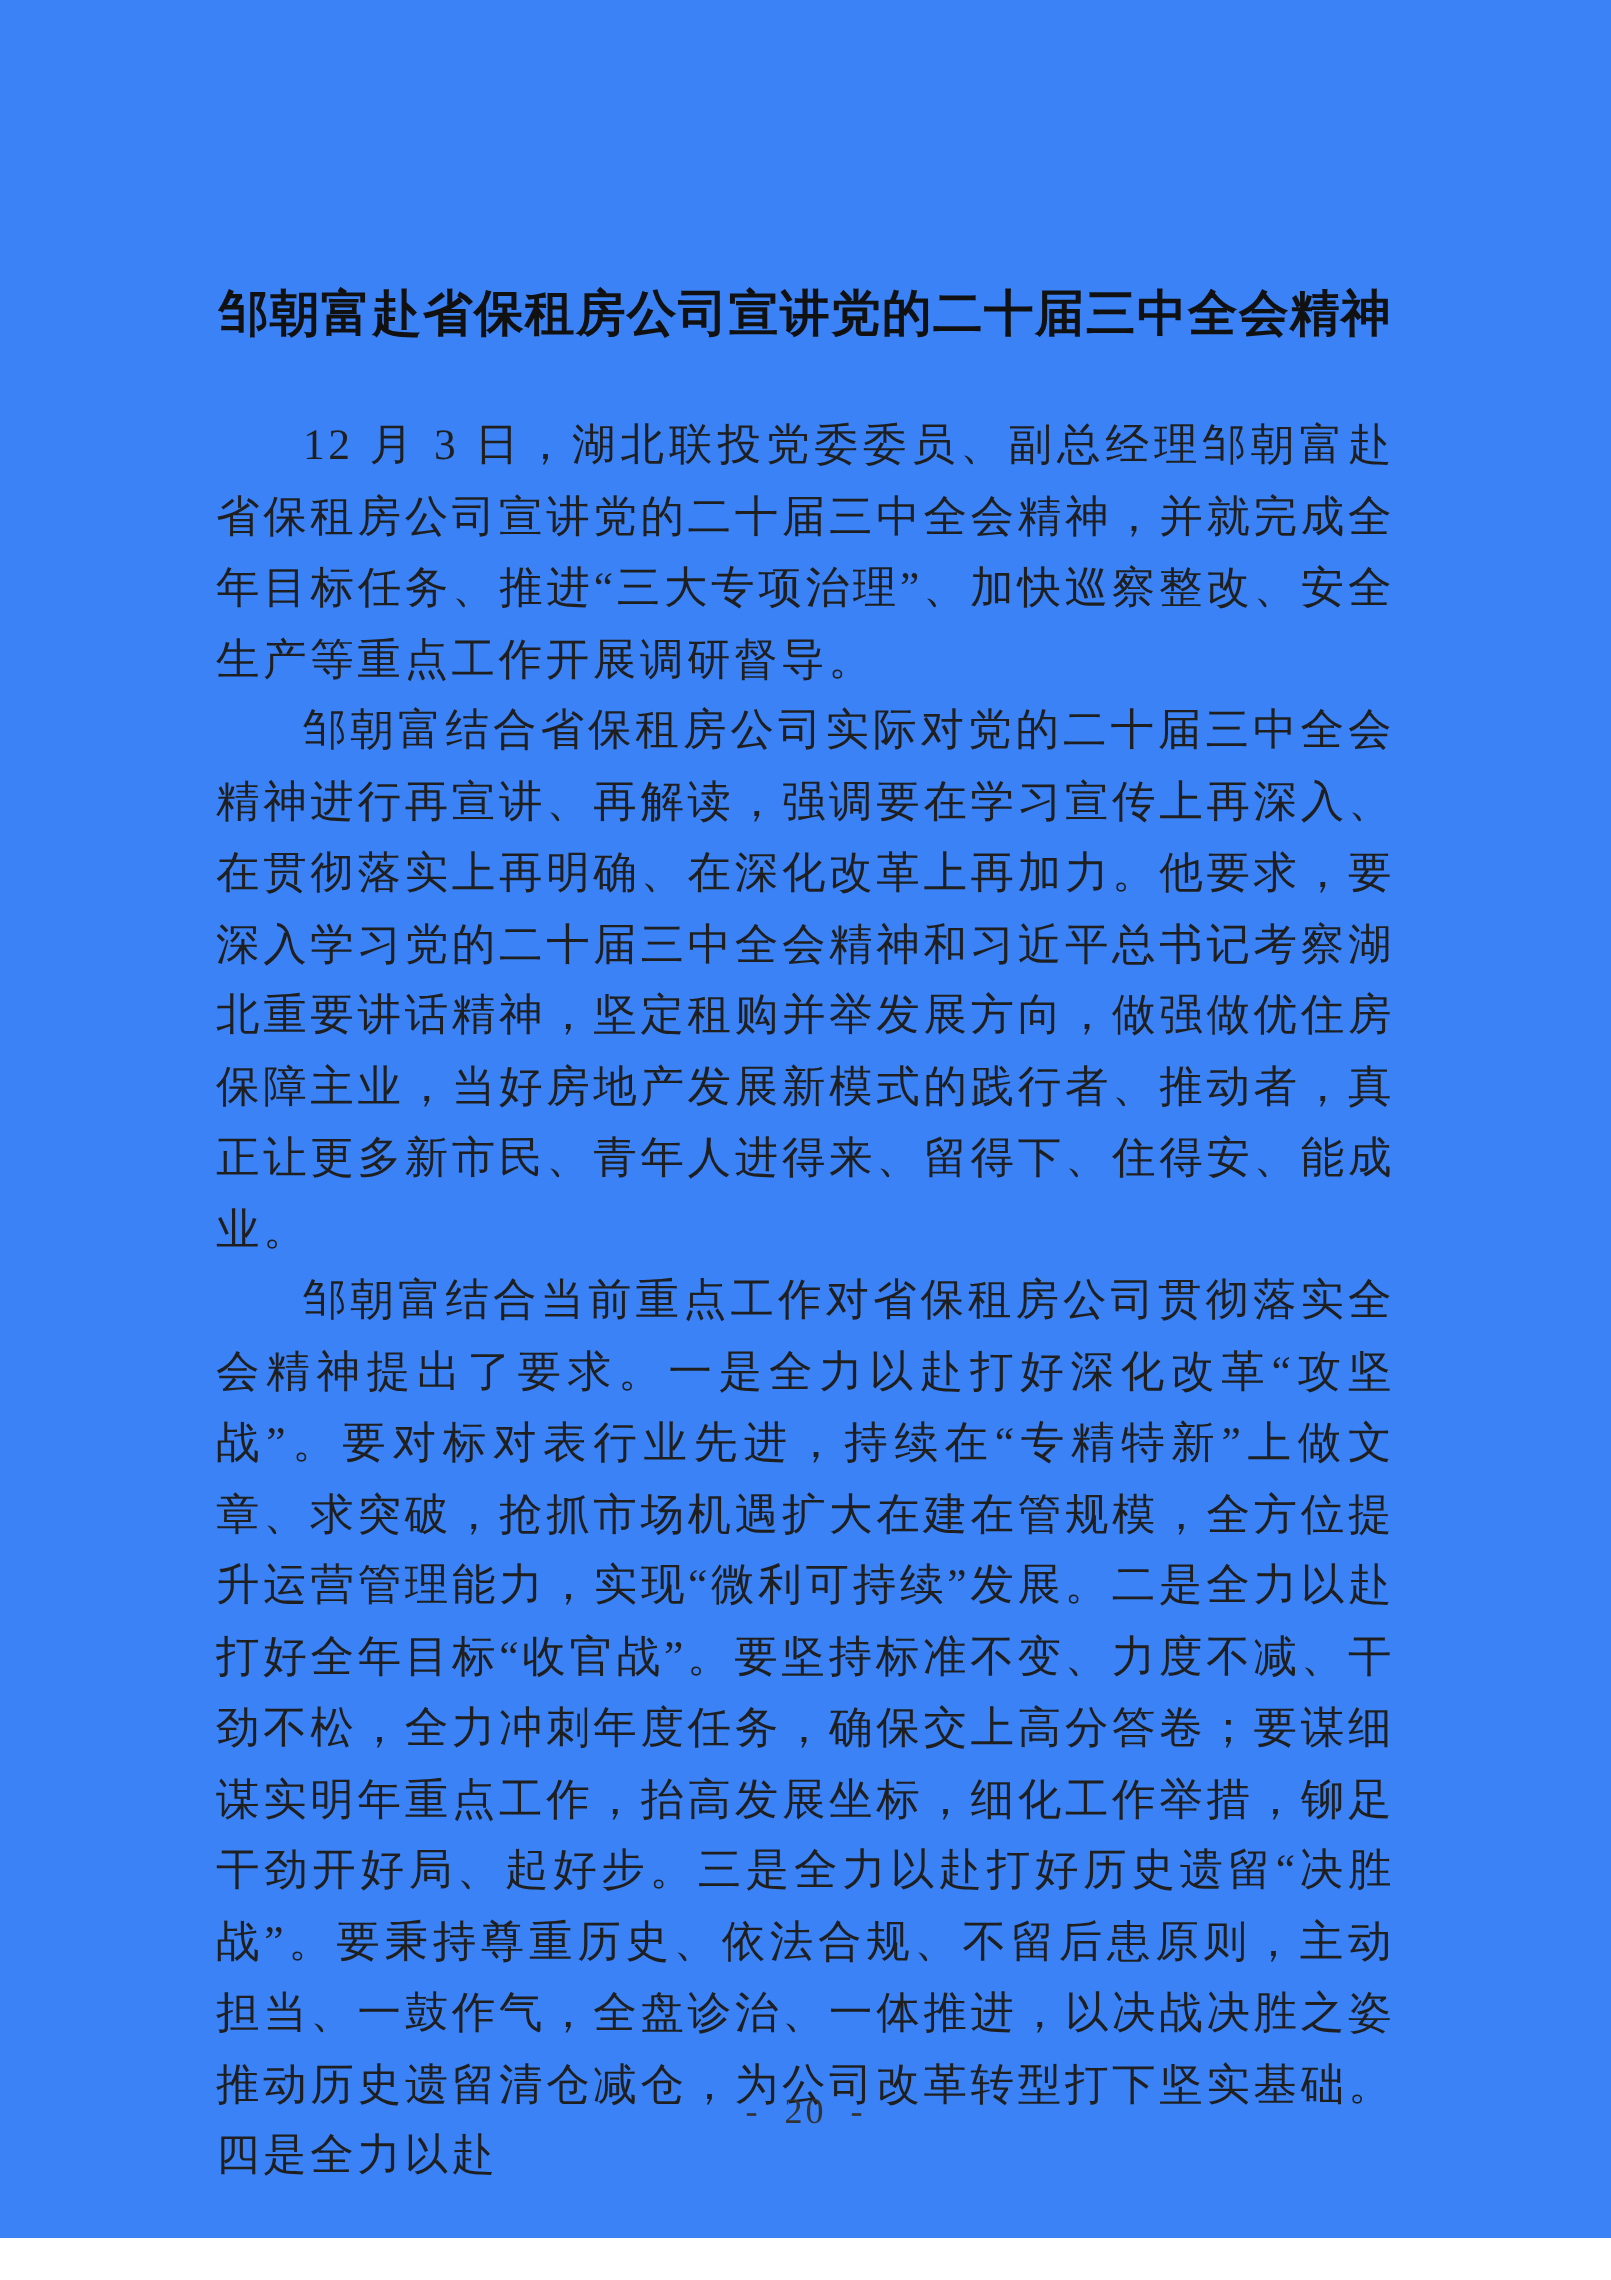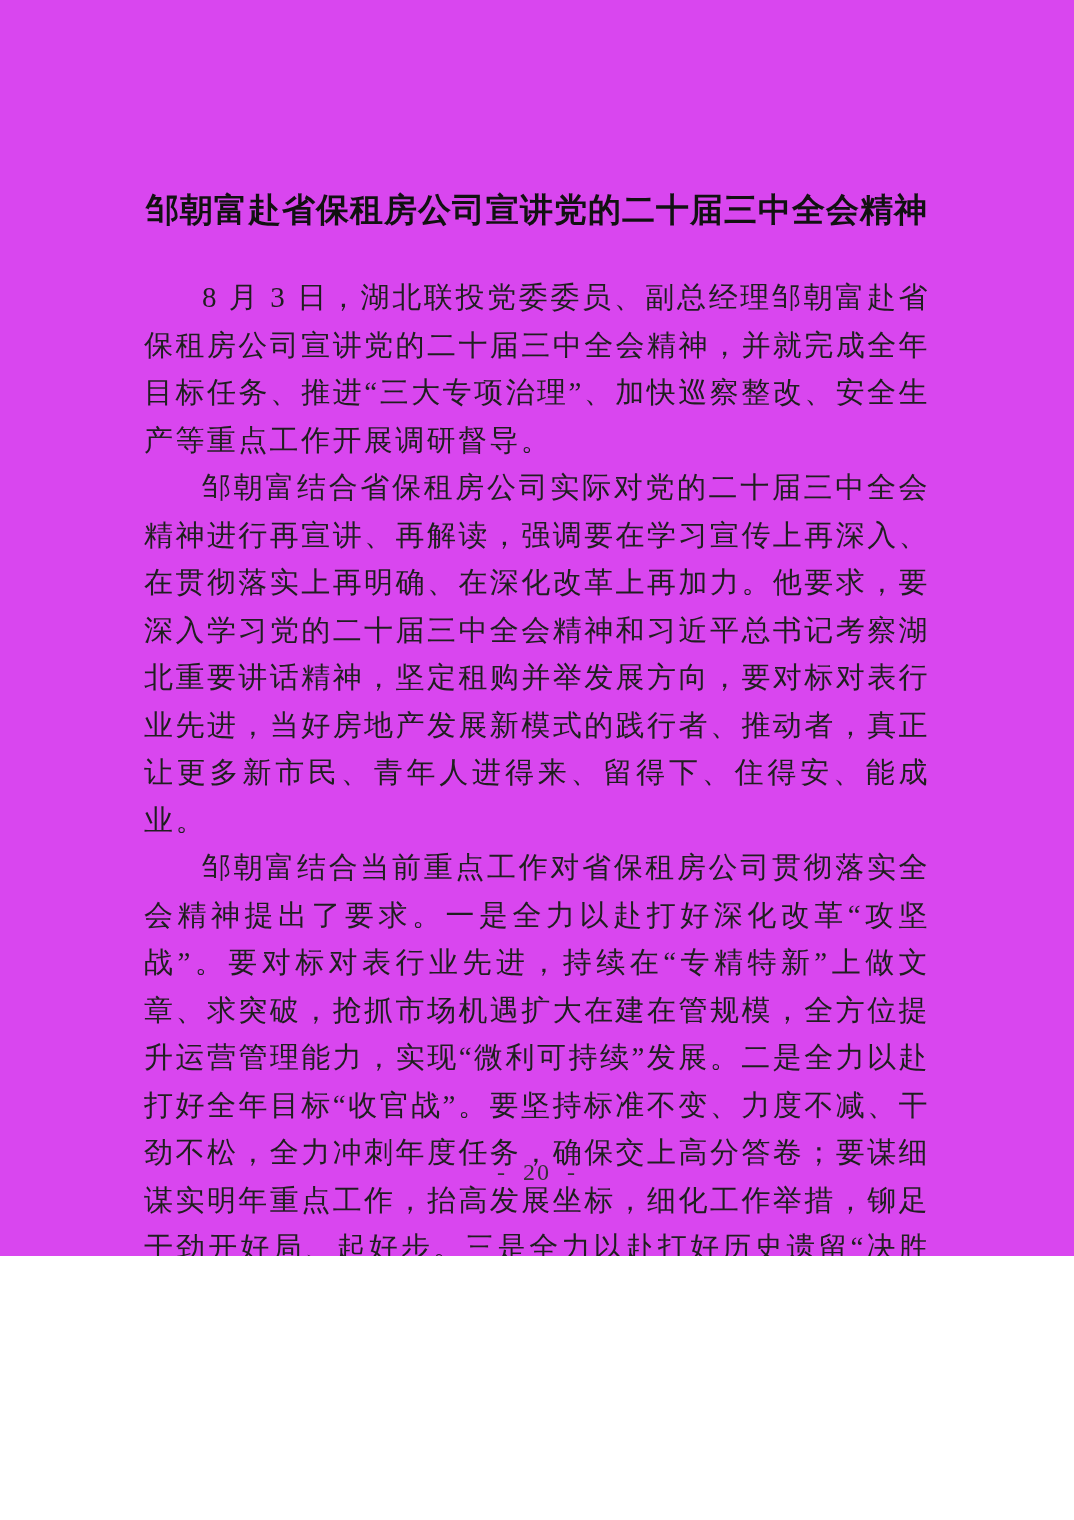--- a/index.html
+++ b/index.html
@@ -1,21 +1,21 @@
 <!DOCTYPE html>
 <html lang="zh"><head>
 <meta charset="utf-8">
 <style>
   * { margin: 0; padding: 0; box-sizing: border-box; }
   html, body { background: #ffffff; }
   .page {
     position: relative;
     width: 1074px;
-    height: 1256px;
-    background: #d946ef;
+    height: 1492px;
+    background: #3b82f6;
     overflow: hidden;
     font-family: "Liberation Serif", "DejaVu Serif", serif;
   }
   .title {
     margin: 182px 120px 0 120px;
     text-align: center;
     font-size: 33px;
     font-weight: 700;
     line-height: 56px;
     color: #111111;
@@ -49,22 +49,22 @@
 </head>
 <body>
 
 <div class="page">
 
   <h1 class="title">
     <span class="title-line">邹朝富赴省保租房公司宣讲党的二十届三中全会精神</span>
   </h1>
 
   <div class="body-text">
-    <p>8 月 3 日，湖北联投党委委员、副总经理邹朝富赴省保租房公司宣讲党的二十届三中全会精神，并就完成全年目标任务、推进“三大专项治理”、加快巡察整改、安全生产等重点工作开展调研督导。</p>
-    <p>邹朝富结合省保租房公司实际对党的二十届三中全会精神进行再宣讲、再解读，强调要在学习宣传上再深入、在贯彻落实上再明确、在深化改革上再加力。他要求，要深入学习党的二十届三中全会精神和习近平总书记考察湖北重要讲话精神，坚定租购并举发展方向，要对标对表行业先进，当好房地产发展新模式的践行者、推动者，真正让更多新市民、青年人进得来、留得下、住得安、能成业。</p>
+    <p>12 月 3 日，湖北联投党委委员、副总经理邹朝富赴省保租房公司宣讲党的二十届三中全会精神，并就完成全年目标任务、推进“三大专项治理”、加快巡察整改、安全生产等重点工作开展调研督导。</p>
+    <p>邹朝富结合省保租房公司实际对党的二十届三中全会精神进行再宣讲、再解读，强调要在学习宣传上再深入、在贯彻落实上再明确、在深化改革上再加力。他要求，要深入学习党的二十届三中全会精神和习近平总书记考察湖北重要讲话精神，坚定租购并举发展方向，做强做优住房保障主业，当好房地产发展新模式的践行者、推动者，真正让更多新市民、青年人进得来、留得下、住得安、能成业。</p>
     <p>邹朝富结合当前重点工作对省保租房公司贯彻落实全会精神提出了要求。一是全力以赴打好深化改革“攻坚战”。要对标对表行业先进，持续在“专精特新”上做文章、求突破，抢抓市场机遇扩大在建在管规模，全方位提升运营管理能力，实现“微利可持续”发展。二是全力以赴打好全年目标“收官战”。要坚持标准不变、力度不减、干劲不松，全力冲刺年度任务，确保交上高分答卷；要谋细谋实明年重点工作，抬高发展坐标，细化工作举措，铆足干劲开好局、起好步。三是全力以赴打好历史遗留“决胜战”。要秉持尊重历史、依法合规、不留后患原则，主动担当、一鼓作气，全盘诊治、一体推进，以决战决胜之姿推动历史遗留清仓减仓，为公司改革转型打下坚实基础。四是全力以赴</p>
   </div>
 
   <div class="footer">
     <span>- 20 -</span>
   </div>
 
 </div>
 
 </body></html>

